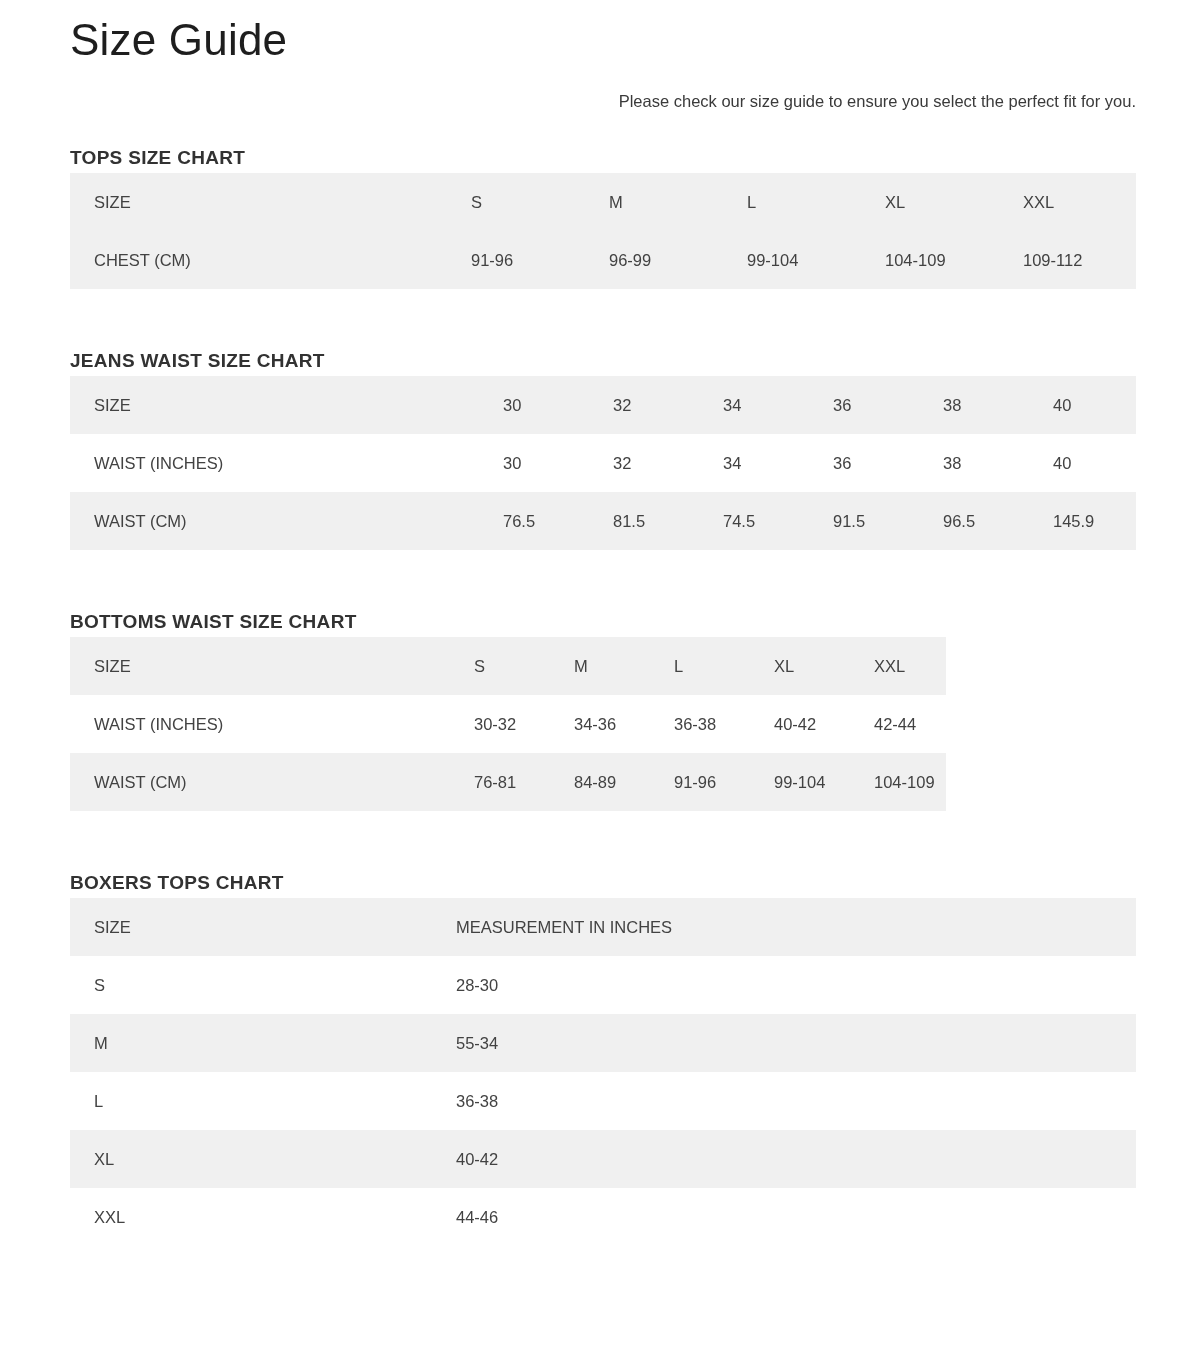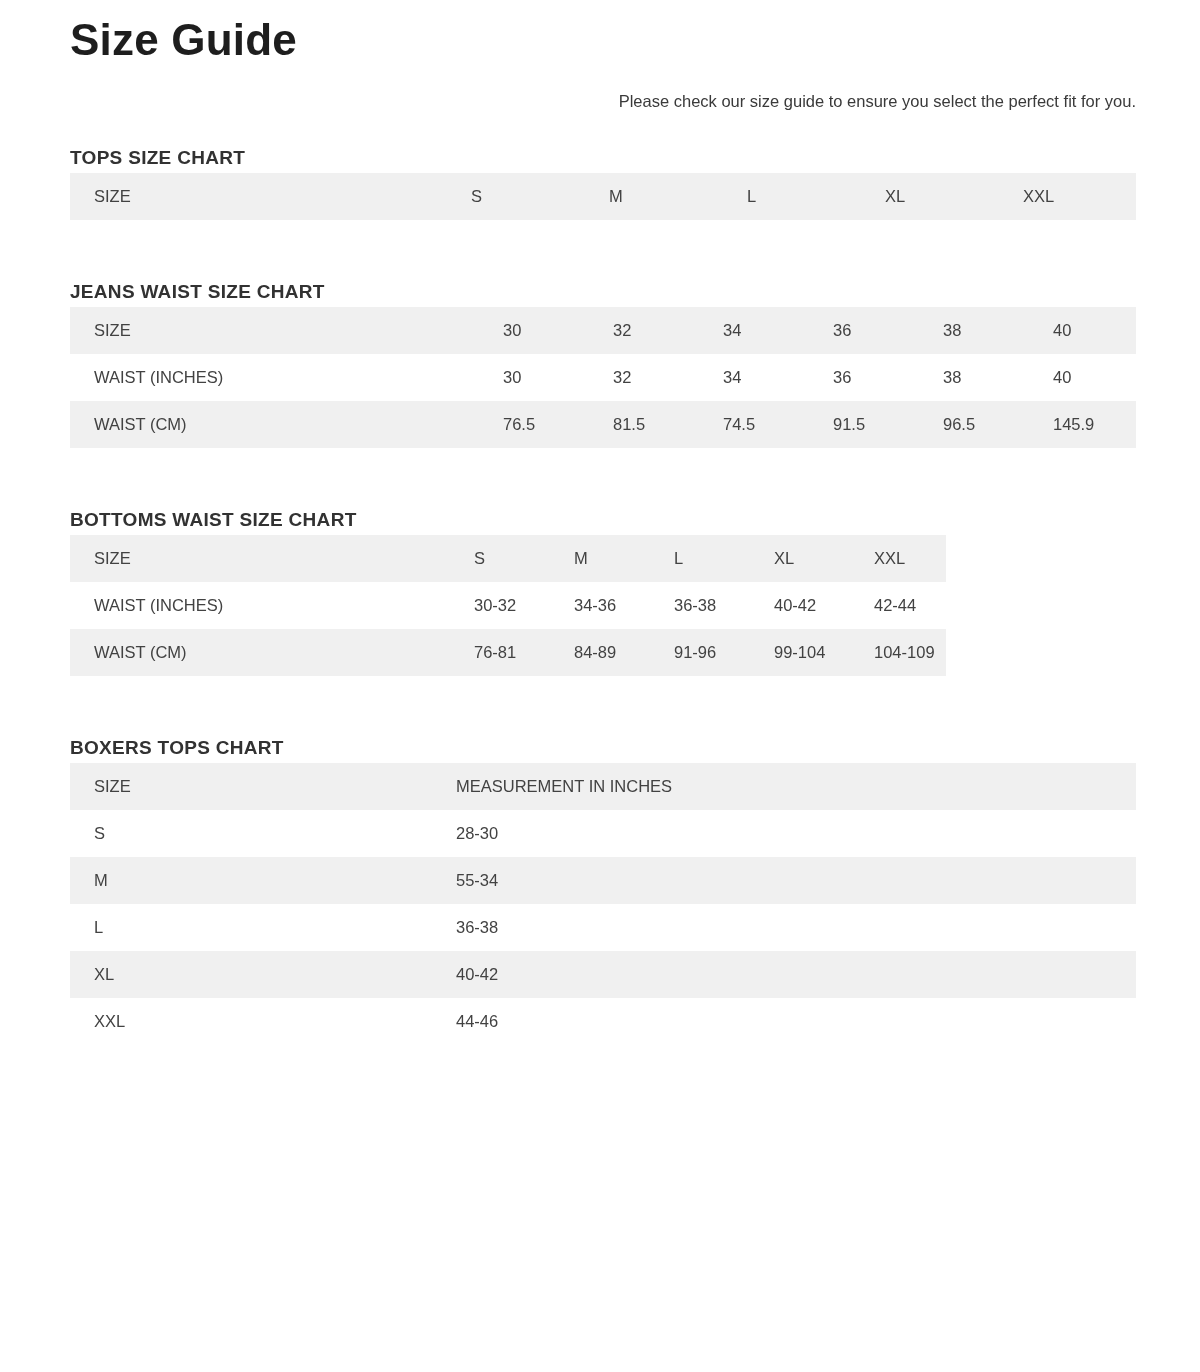--- a/index.html
+++ b/index.html
@@ -7,21 +7,21 @@
     width: 1200px;
     height: 1372px;
     overflow: hidden;
     font-family: "Liberation Sans", "DejaVu Sans", sans-serif;
     color: #3f3f3f;
     box-sizing: border-box;
     padding: 14px 64px 0 70px;
   }
   .page-title {
     font-size: 44px;
-    font-weight: 700;
+    font-weight: 400;
     color: #1e1e1e;
     line-height: 52px;
     margin: 0 0 24px 0;
     letter-spacing: 0.2px;
   }
   .page-subtitle {
     font-size: 16.5px;
     color: #3a3a3a;
     line-height: 22px;
     margin: 0 0 36px 0;
@@ -35,21 +35,21 @@
     letter-spacing: 0.3px;
     margin: 0 0 6px 0;
   }
   table.size-table {
     border-collapse: collapse;
     table-layout: fixed;
     margin: 0 0 62px 0;
   }
   table.size-table.full { width: 1066px; }
   table.size-table.narrow { width: 876px; }
-  table.size-table tr { height: 47px; margin-top: 14px; }
+  table.size-table tr { height: 58px; margin-top: 14px; }
   table.size-table tr.shaded { background: #f0f0f0; }
   table.size-table td {
     font-size: 16.5px;
     color: #424242;
     text-align: left;
     vertical-align: middle;
     padding: 0 8px 0 24px;
     overflow: hidden;
     white-space: nowrap;
   }
@@ -72,20 +72,28 @@
   </colgroup>
   <tbody>
       <tr class="shaded">
     <td>SIZE</td>
     <td>S</td>
     <td>M</td>
     <td>L</td>
     <td>XL</td>
     <td>XXL</td>
   </tr>
+  <tr class="shaded">
+    <td>CHEST (CM)</td>
+    <td>91-96</td>
+    <td>96-99</td>
+    <td>99-104</td>
+    <td>104-109</td>
+    <td>109-112</td>
+  </tr>
 </tbody>
   </table>
 
 <h2 class="section-title">JEANS WAIST SIZE CHART</h2>
 <table class="size-table full">
   <colgroup>
     <col style="width:409px">
       <col style="width:110px">
       <col style="width:110px">
       <col style="width:110px">

